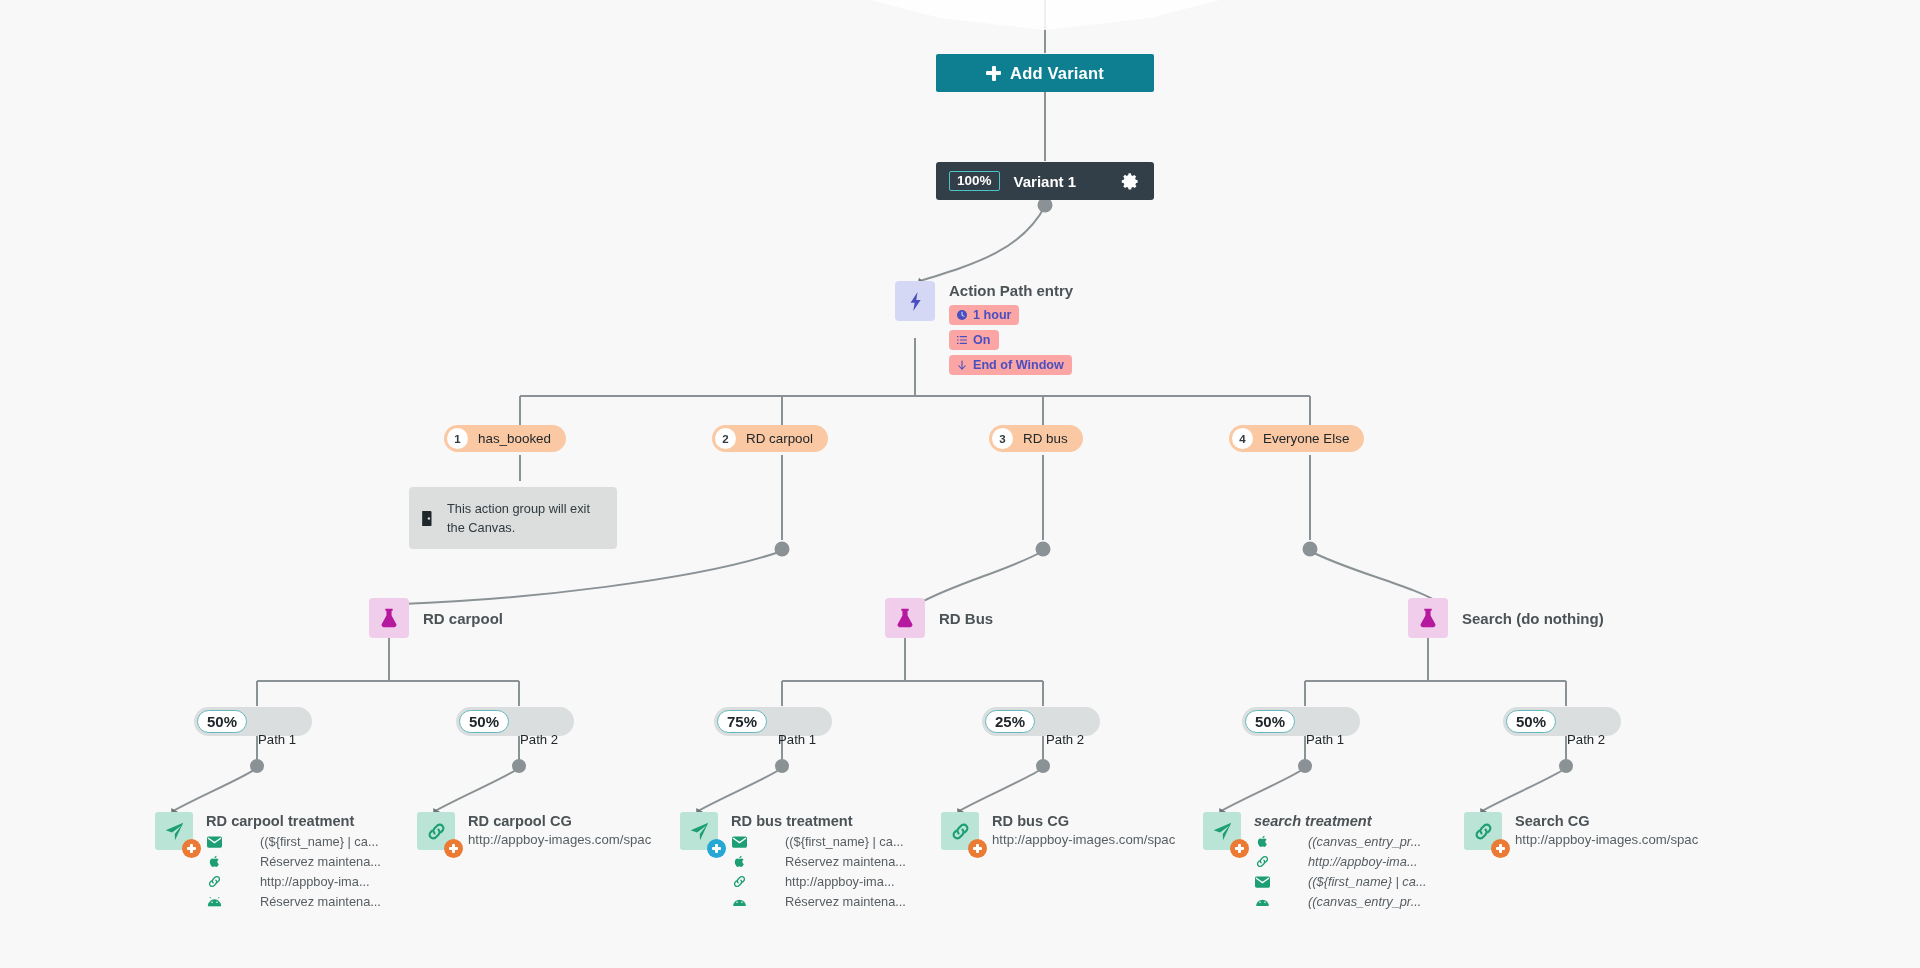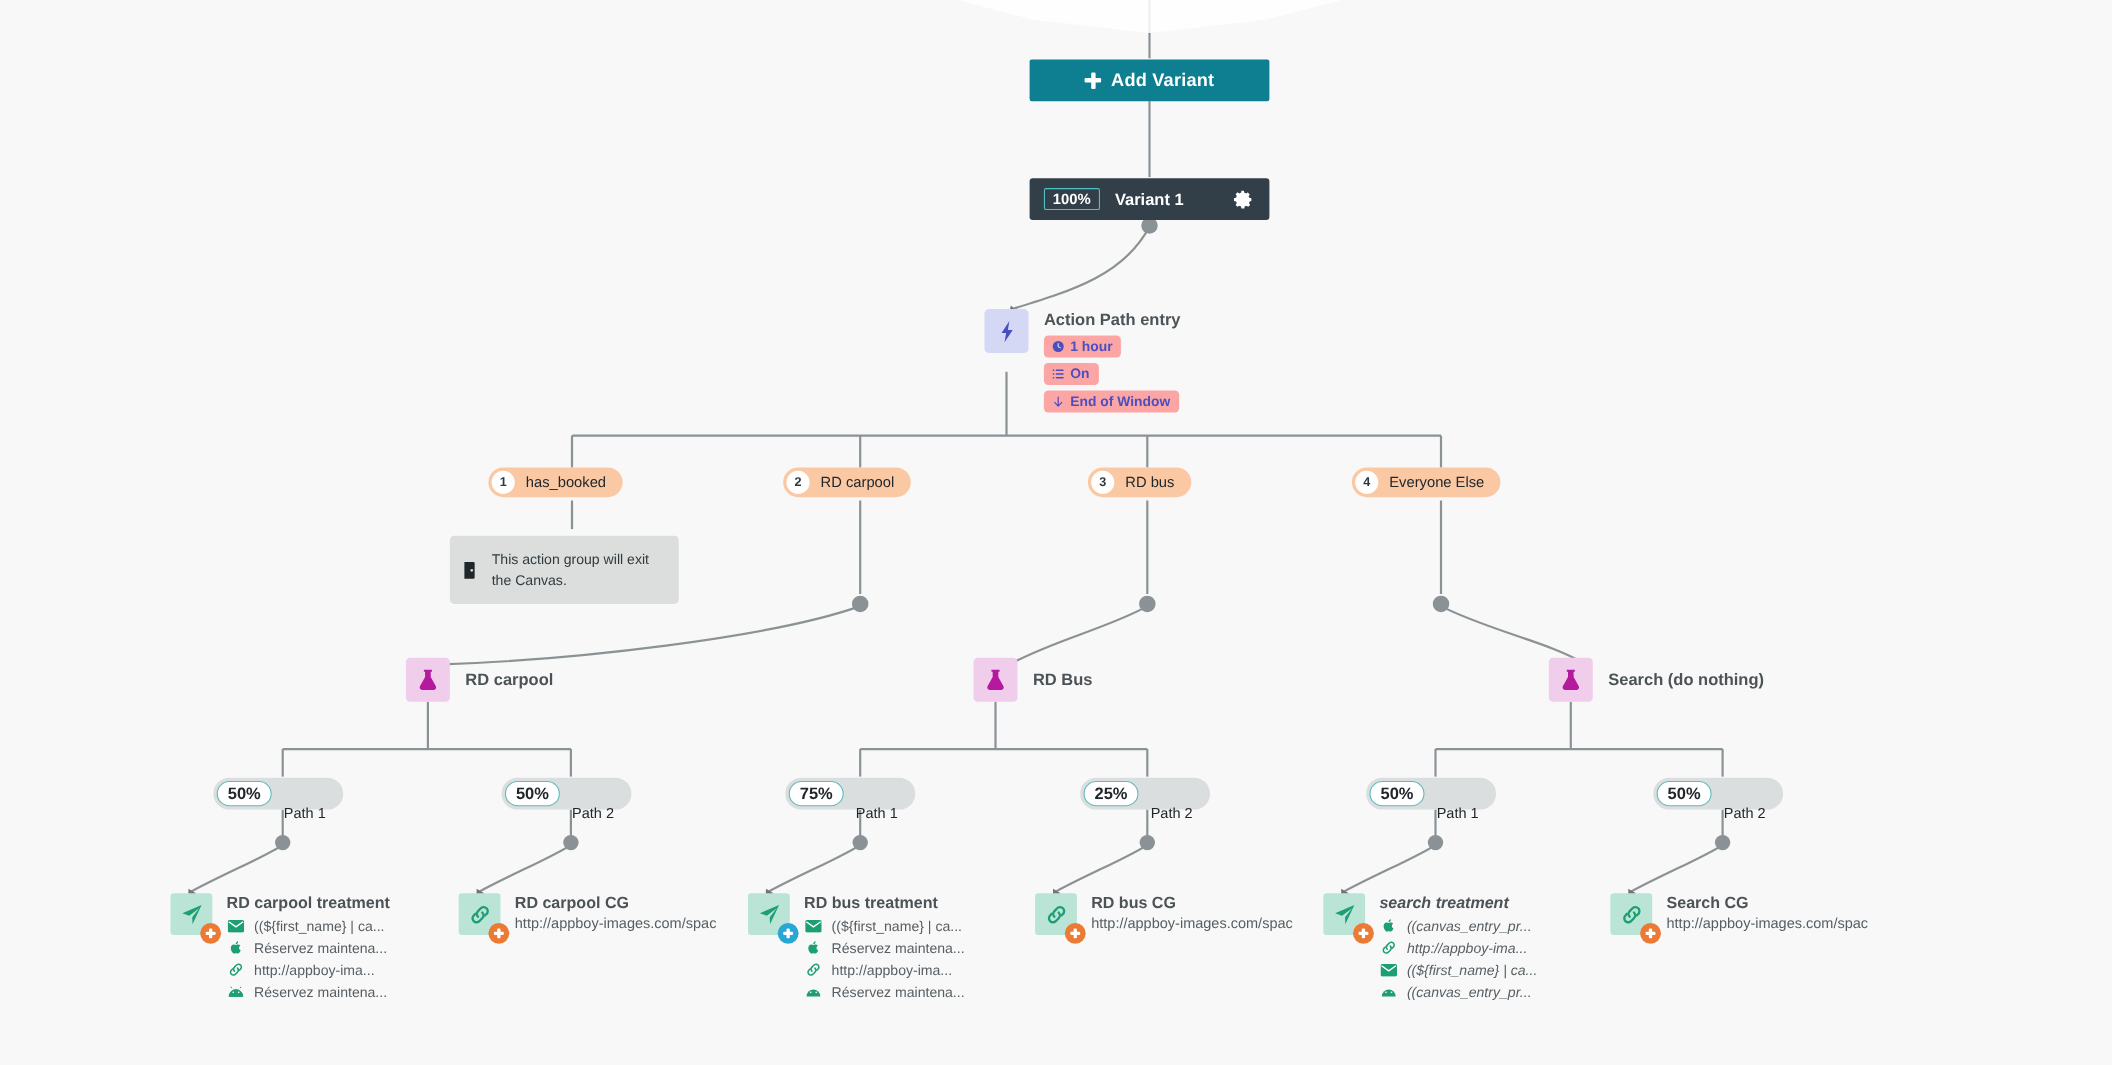--- a/index.html
+++ b/index.html
@@ -176,20 +176,21 @@
   .msg-body { margin-left: 13px; padding-top: 1px; }
   .msg-title {
     font-size: 14.6px; font-weight: bold; color: #4c5357;
     white-space: nowrap; margin-bottom: 3px;
   }
   .msg-line {
     display: flex; align-items: flex-start;
     margin-top: 5px;
     font-size: 12.8px; color: #565e63;
     white-space: nowrap;
+    gap: 29px;
   }
   .msg-line .ch-ic {
     width: 16px; height: 15px; margin-right: 9px; flex: 0 0 auto;
     display: flex; align-items: center; justify-content: center;
   }
   .msg-sub {
     font-size: 13.2px; color: #565e63; white-space: nowrap; margin-top: 2px;
   }
   .clip-right { overflow: hidden; }
 </style>

